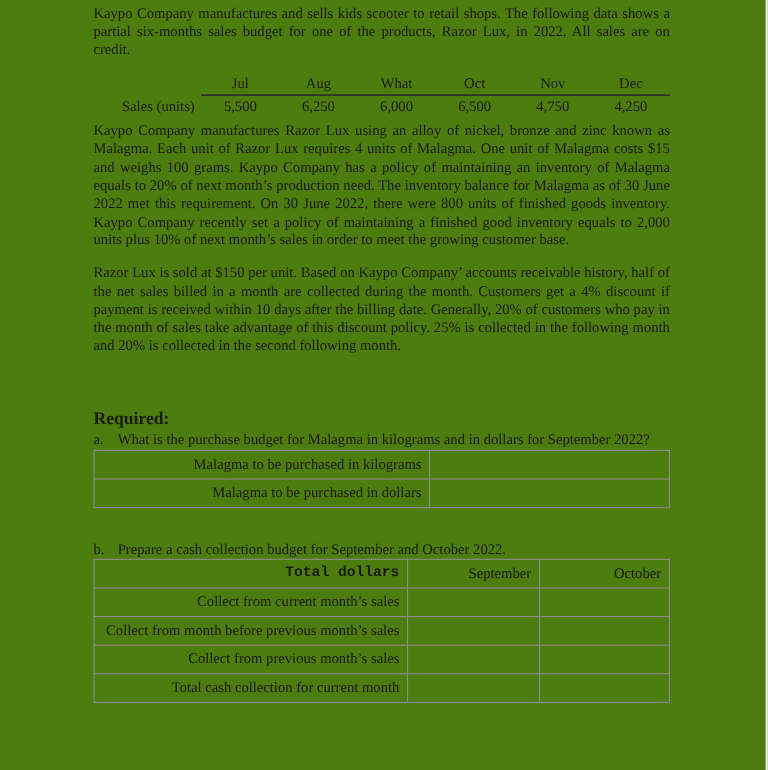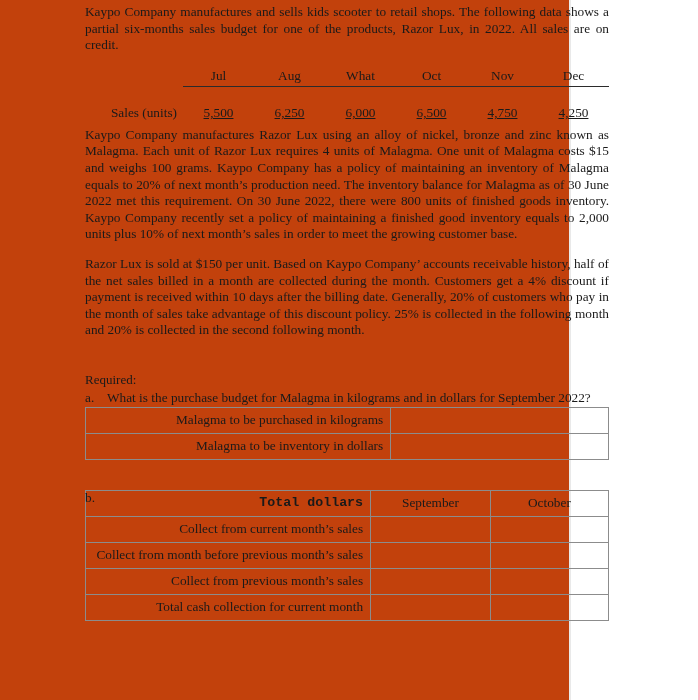--- a/index.html
+++ b/index.html
@@ -11,23 +11,23 @@
     width: 698px;
     height: 700px;
     font-family: "Liberation Serif", "DejaVu Serif", serif;
     color: #1a1a1a;
     overflow: hidden;
     position: relative;
   }
   .page {
     position: absolute;
     left: 0; top: 0;
-    width: 571px;
+    width: 698px;
     height: 700px;
-    background: #c2410c;
+    background: #4d7c0f;
     box-sizing: border-box;
   }
   .page-edge {
     position: absolute;
     right: 0; top: 0;
     width: 2px; height: 700px;
     background: #e9e9e9;
   }
   .content {
     position: absolute;
@@ -67,22 +67,21 @@
     white-space: nowrap;
     padding-right: 6px;
   }
   table.sales thead th.mh {
     border-bottom: 1.2px solid #2b2b2b;
   }
   table.sales thead th.spacer {
     border-bottom: none;
   }
   table.sales tbody td.val {
-    padding-top: 18px;
-    text-decoration: underline;
+    padding-top: 2px;
   }
 
   
   table.answer {
     border-collapse: collapse;
     font-size: 13.3px;
     line-height: 16px;
     margin: 0;
   }
   table.answer td, table.answer th {
@@ -95,28 +94,28 @@
   }
   table.answer td.fill, table.answer th.fill {
     padding: 0;
   }
   .t-malagma { width: 524px; margin-top: 8px; }
   .t-malagma td.label { width: 298px; }
   .t-malagma td.fill  { width: 224px; }
 
   .t-cash { width: 524px; margin-top: 10px; }
   .t-cash th.label, .t-cash td.label { width: 298px; }
-  .t-cash th.month { width: 111px; text-align: center; }
+  .t-cash th.month { width: 111px; }
   .t-cash td.fill { width: 111px; }
   .t-cash th.label { font-weight: bold; font-family: Liberation Mono, monospace; }
 
   .req-head {
-    font-size: 13px;
-    font-weight: normal;
-    margin: 0 0 2px 0;
+    font-size: 16px;
+    font-weight: bold;
+    margin: 16px 0 2px 0;
   }
   ol.req {
     list-style: none;
     margin: 0;
     padding: 0;
   }
   ol.req li {
     position: relative;
     padding-left: 22px;
     font-size: 13.3px;
@@ -184,31 +183,32 @@
       </li>
     </ol>
 
     <table class="answer t-malagma">
       <tbody>
         <tr>
           <td class="label">Malagma to be purchased in kilograms</td>
           <td class="fill"></td>
         </tr>
         <tr>
-          <td class="label">Malagma to be inventory in dollars</td>
+          <td class="label">Malagma to be purchased in dollars</td>
           <td class="fill"></td>
         </tr>
       </tbody>
     </table>
 
     <div class="gap-lg"></div>
 
     <ol class="req">
       <li>
         <span class="marker">b.</span>
+        <span>Prepare a cash collection budget for September and October 2022.</span>
       </li>
     </ol>
 
     <table class="answer t-cash">
       <thead>
         <tr>
           <th class="label">Total dollars</th>
           <th class="month">September</th>
           <th class="month">October</th>
         </tr>

